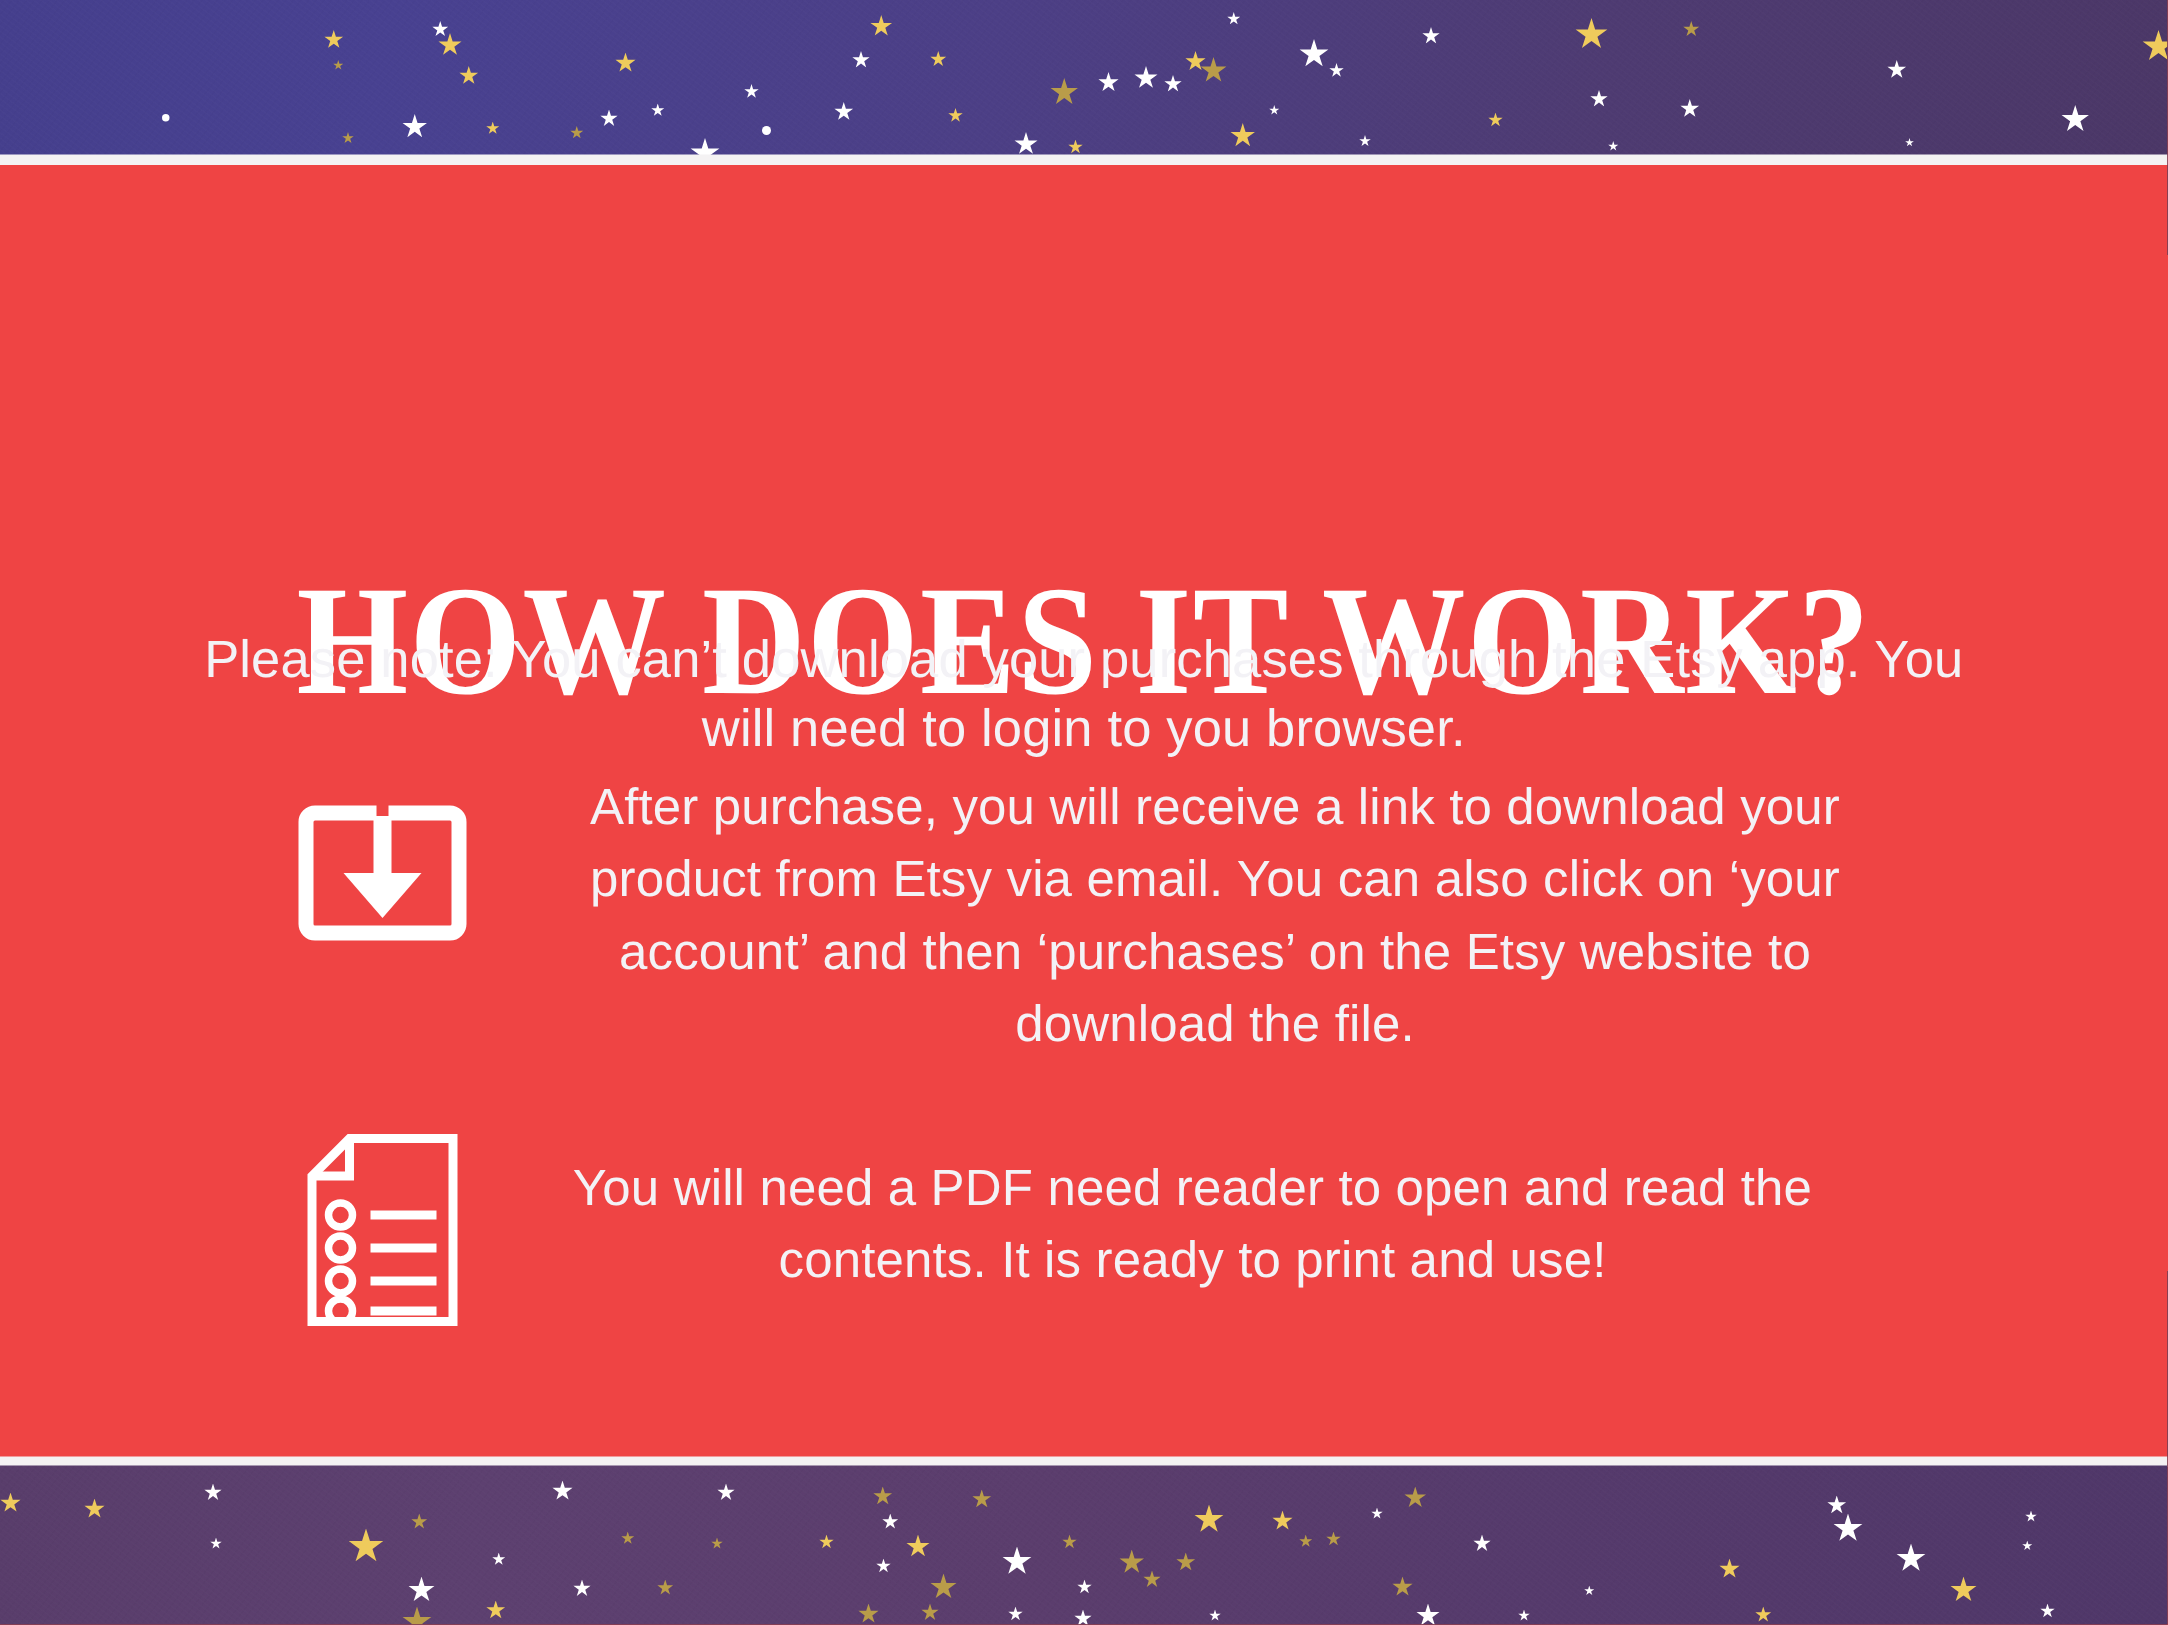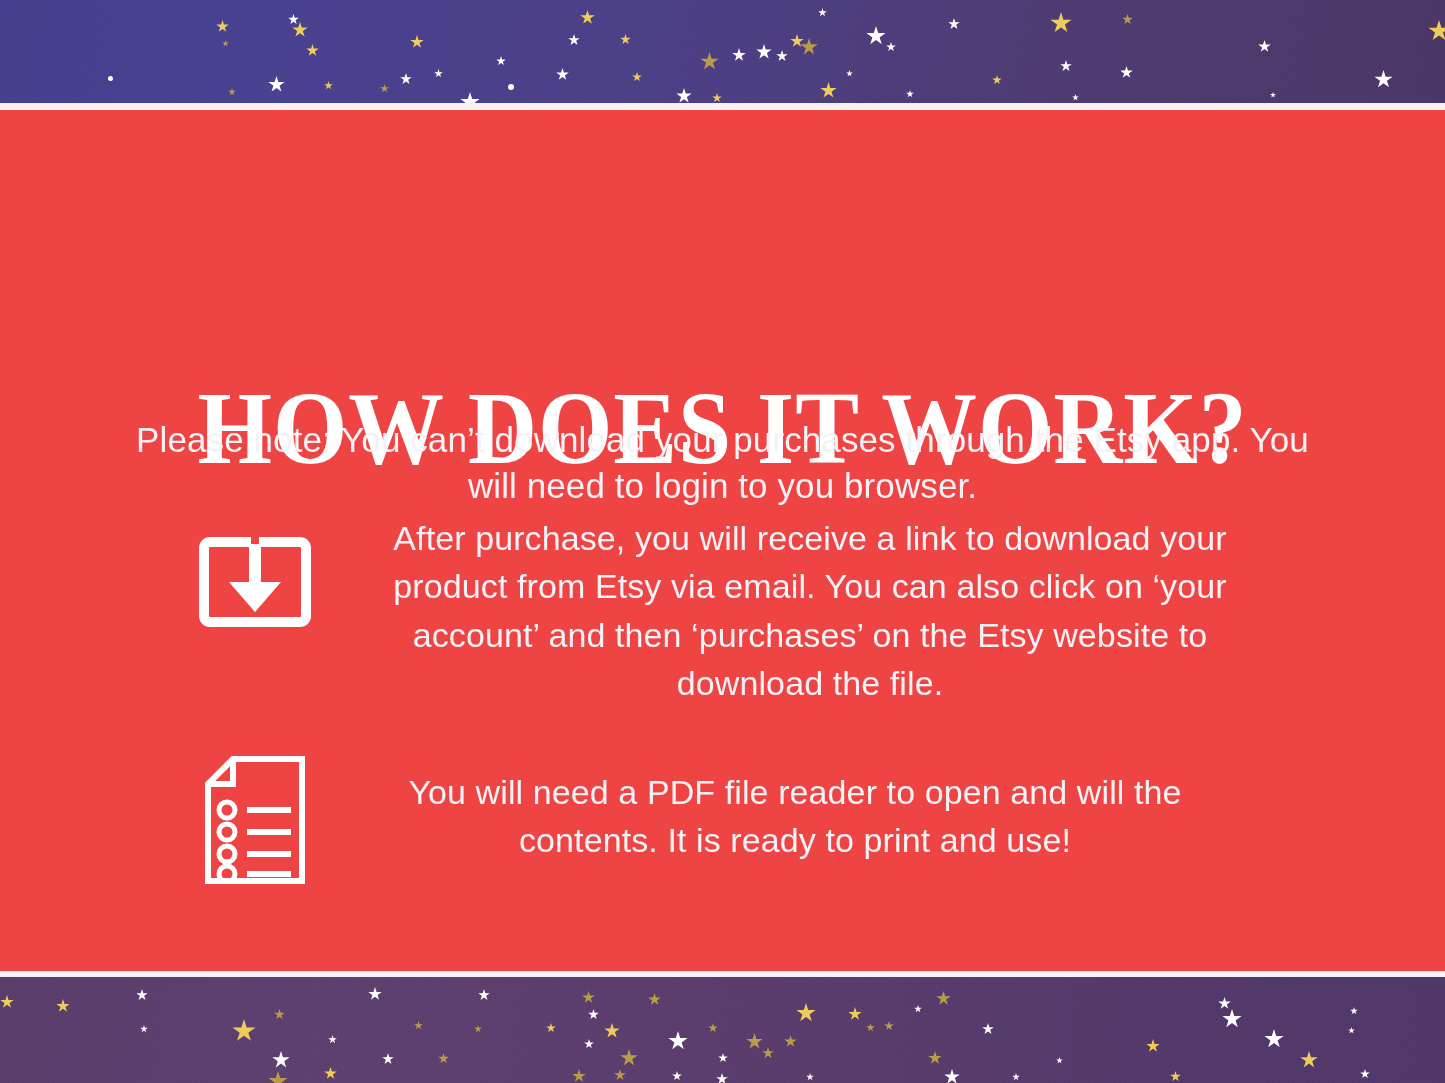--- a/index.html
+++ b/index.html
@@ -227,21 +227,21 @@
             <circle cx="24" cy="118" r="8" fill="none" stroke="#ffffff" stroke-width="5"></circle>
             <g stroke="#ffffff" stroke-width="6" stroke-linecap="butt">
               <line x1="44" y1="54" x2="88" y2="54"></line>
               <line x1="44" y1="76" x2="88" y2="76"></line>
               <line x1="44" y1="98" x2="88" y2="98"></line>
               <line x1="44" y1="118" x2="88" y2="118"></line>
             </g>
           </svg>
         </span>
       </div>
-      <div class="row-text">You will need a PDF file reader to open and will the contents. It is ready to print and use!</div>
+      <div class="row-text">You will need a PDF need reader to open and read the contents. It is ready to print and use!</div>
     </div>
 
   </div>
 
   <div class="divider bottom-div"></div>
   <div class="star-band bottom">
     <div class="band-noise"></div>
 
     <div class="star gold" style="left:0px;    top:18px;  width:14px; height:14px;"></div>
     <div class="star gold" style="left:56px;   top:22px;  width:14px; height:14px;"></div>

